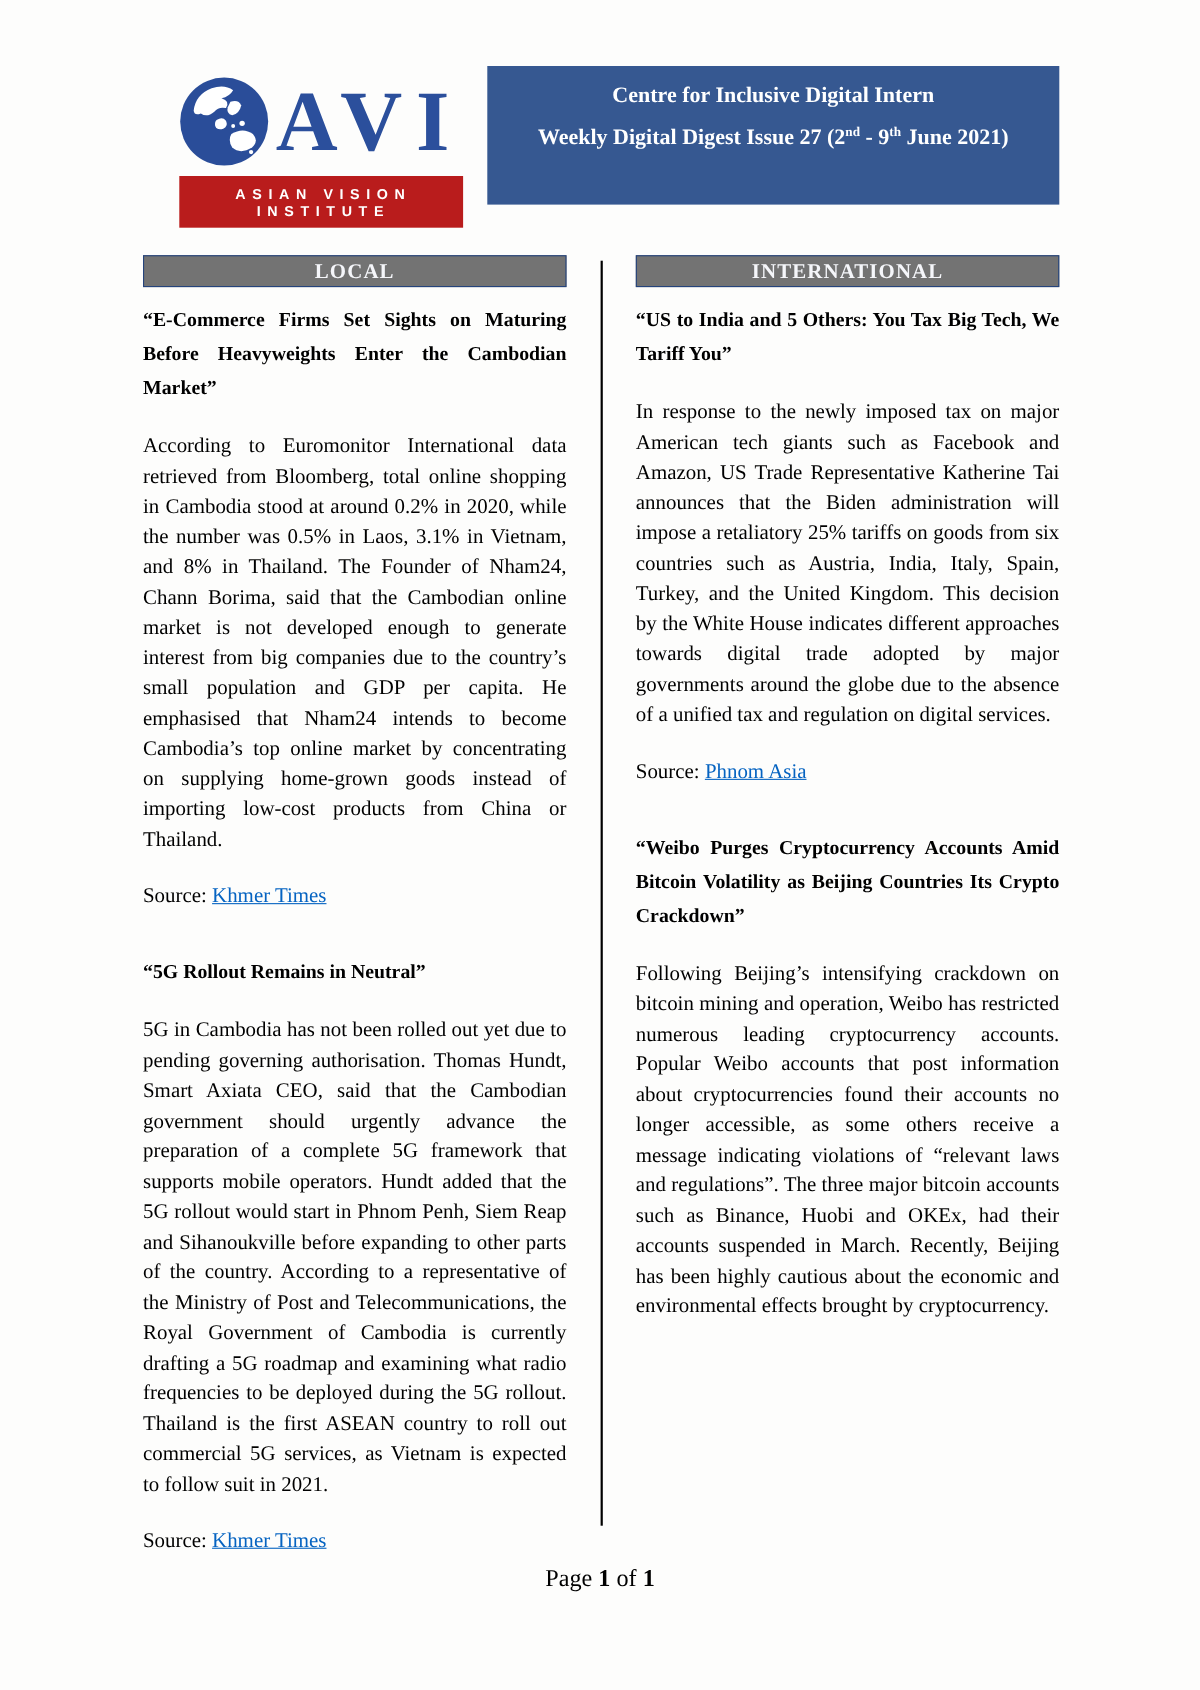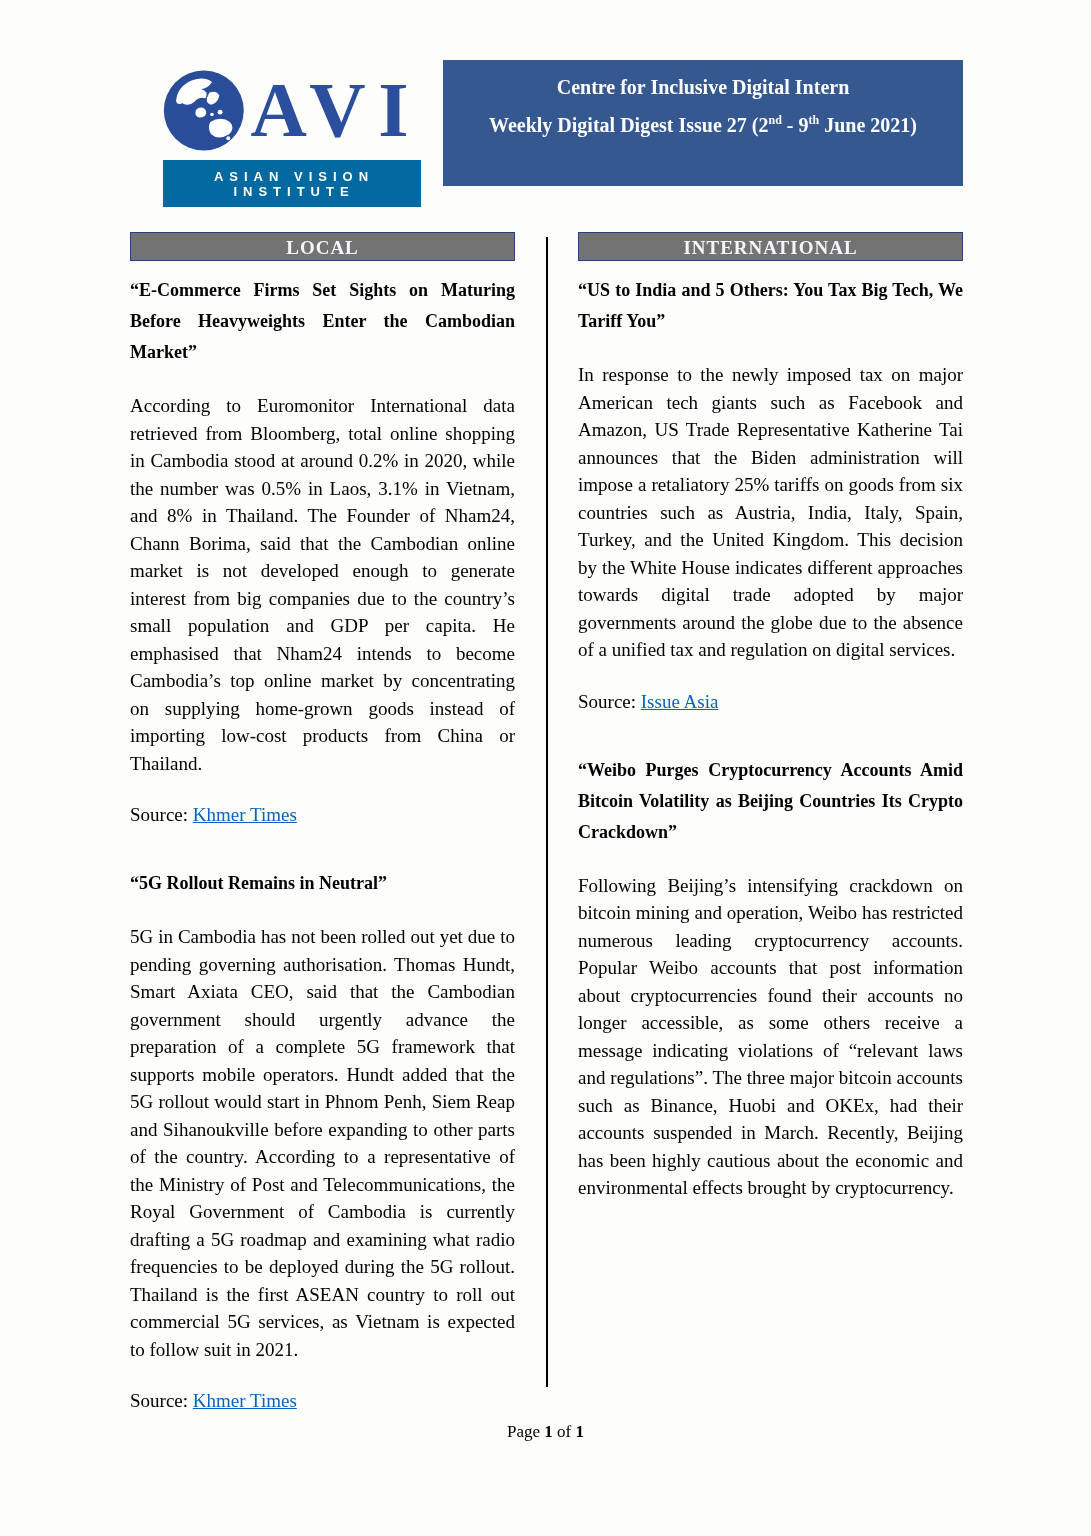--- a/index.html
+++ b/index.html
@@ -21,21 +21,21 @@
     font-family: "Liberation Serif", serif;
     font-size: 78px;
     font-weight: 600;
     color: #2b4f9c;
     letter-spacing: 0.16em;
     margin-left: 6px;
     line-height: 1;
   }
   .logo-bar {
     margin-top: 2px;
-    background: #0369a1;
+    background: #b91c1c;
     color: #ffffff;
     font-family: "Liberation Sans", sans-serif;
     font-size: 13px;
     font-weight: bold;
     letter-spacing: 6px;
     text-align: center;
     padding: 9px 0 8px 4px;
   }
 
   .banner {
@@ -105,21 +105,21 @@
     background: #000;
   }
 
   
   .footer {
     position: absolute;
     top: 1422px;
     left: 0;
     width: 100%;
     text-align: center;
-    font-size: 17px;
+    font-size: 22px;
   }
   .footer b { font-weight: bold; }
 </style>
 </head>
 <body>
 
 <div class="page">
 
   <div class="logo">
     <div class="logo-top">
@@ -164,21 +164,21 @@
         <p class="source"><span class="source-label">Source</span><span>: </span><a class="link">Khmer Times</a></p>
       </article>
     </section>
 
     <section class="column">
       <div class="section-bar">INTERNATIONAL</div>
 
       <article>
         <h2 class="article-title">“US to India and 5 Others: You Tax Big Tech, We Tariff You”</h2>
         <p class="article-body">In response to the newly imposed tax on major American tech giants such as Facebook and Amazon, US Trade Representative Katherine Tai announces that the Biden administration will impose a retaliatory 25% tariffs on goods from six countries such as Austria, India, Italy, Spain, Turkey, and the United Kingdom. This decision by the White House indicates different approaches towards digital trade adopted by major governments around the globe due to the absence of a unified tax and regulation on digital services.</p>
-        <p class="source"><span class="source-label">Source</span><span>: </span><a class="link">Issue Asia</a></p>
+        <p class="source"><span class="source-label">Source</span><span>: </span><a class="link">Phnom Asia</a></p>
       </article>
 
       <article>
         <h2 class="article-title">“Weibo Purges Cryptocurrency Accounts Amid Bitcoin Volatility as Beijing Countries Its Crypto Crackdown”</h2>
         <p class="article-body">Following Beijing’s intensifying crackdown on bitcoin mining and operation, Weibo has restricted numerous leading cryptocurrency accounts. Popular Weibo accounts that post information about cryptocurrencies found their accounts no longer accessible, as some others receive a message indicating violations of “relevant laws and regulations”. The three major bitcoin accounts such as Binance, Huobi and OKEx, had their accounts suspended in March. Recently, Beijing has been highly cautious about the economic and environmental effects brought by cryptocurrency.</p>
       </article>
     </section>
   </main>
 
   <div class="footer"><span>Page </span><b>1</b><span> of </span><b>1</b></div>

